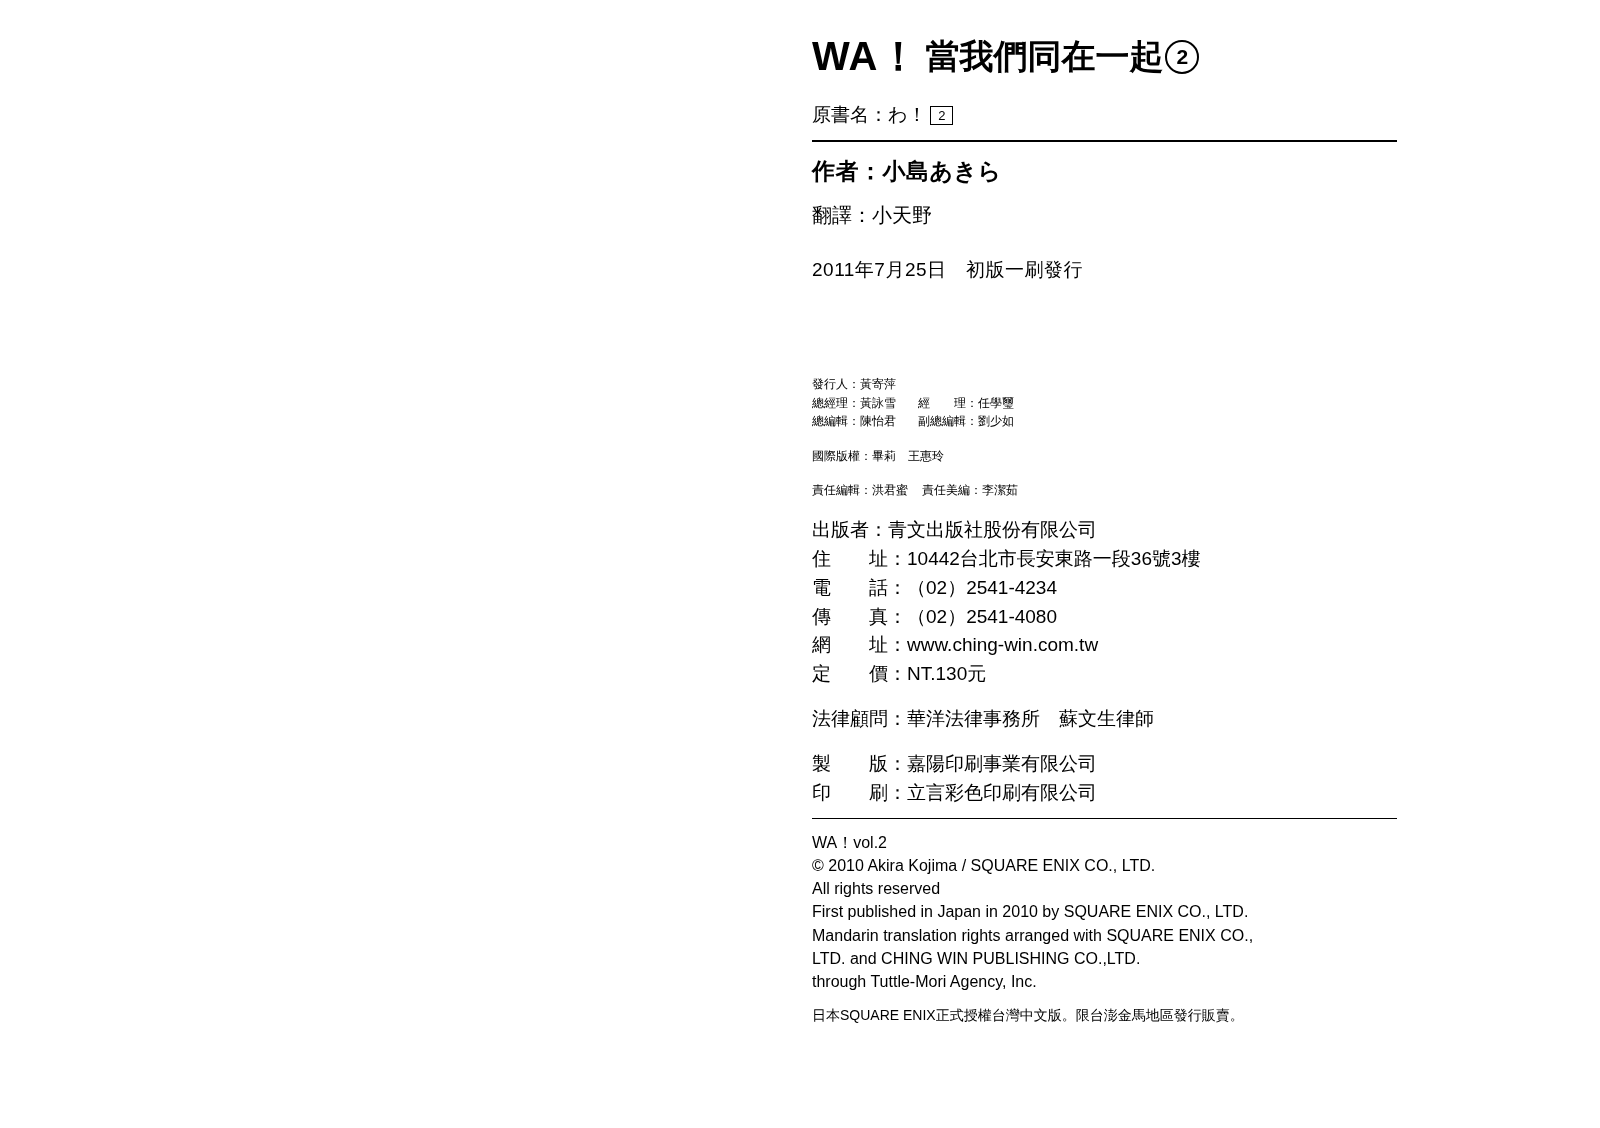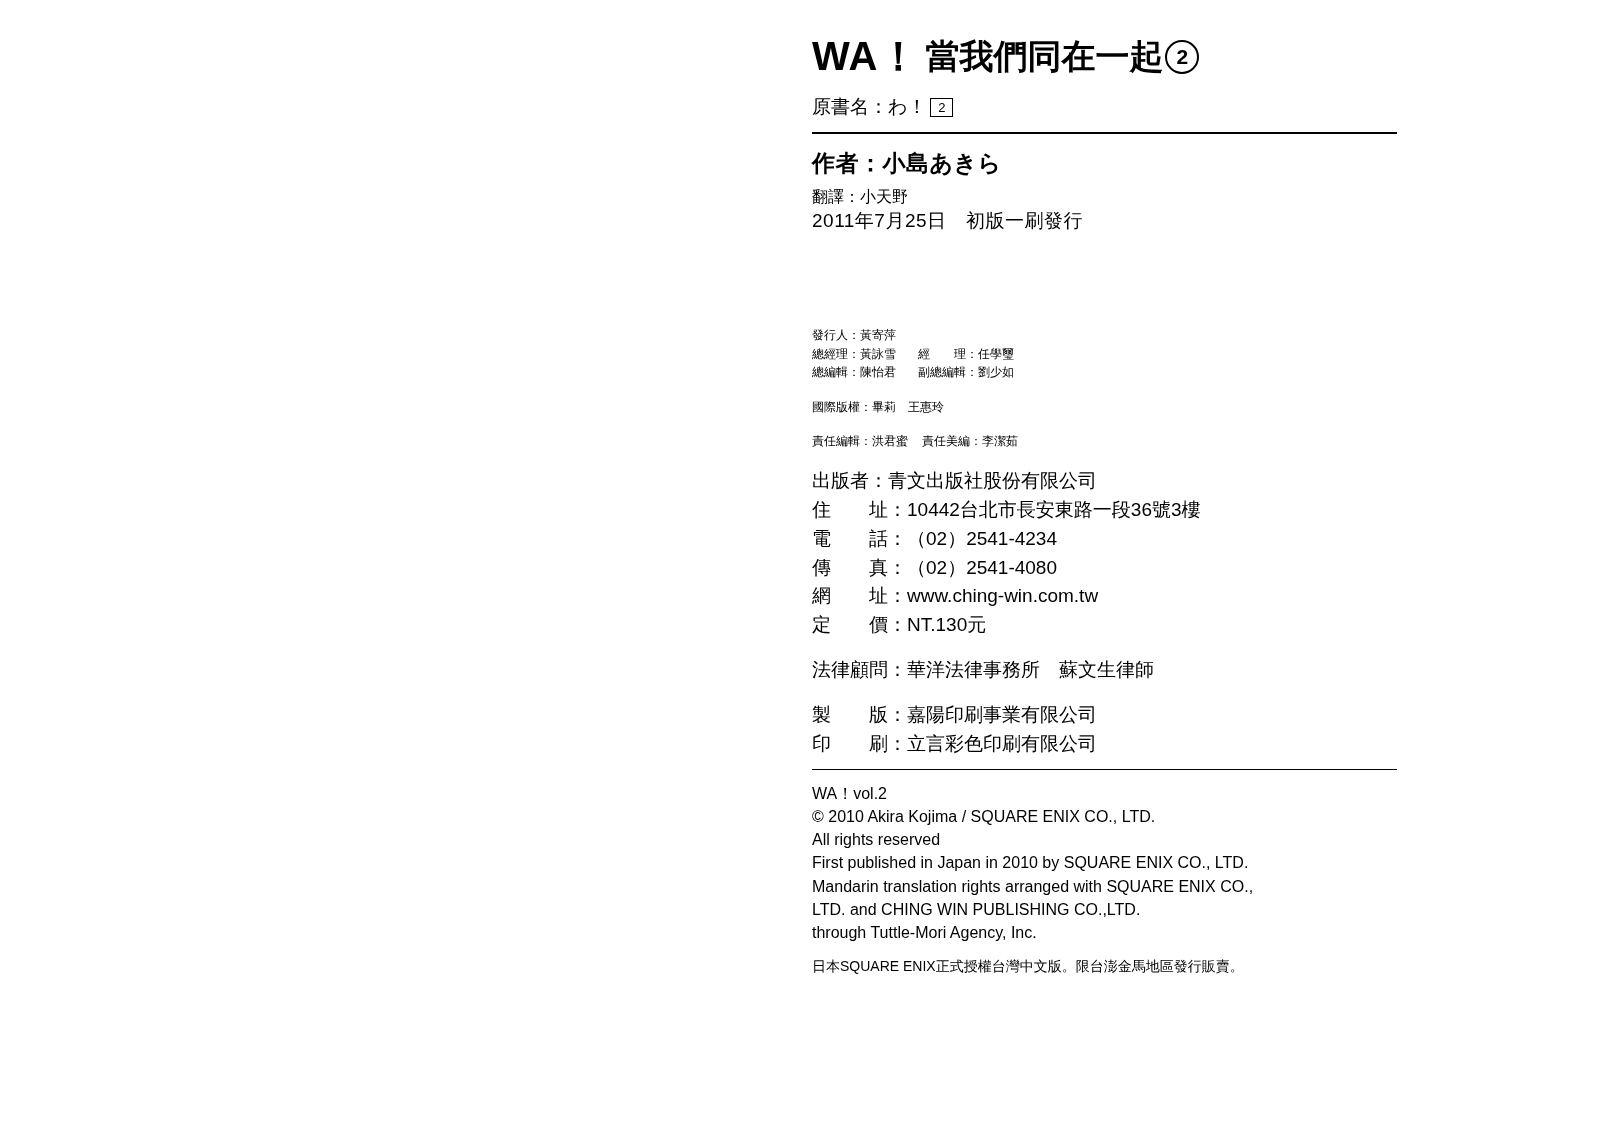--- a/index.html
+++ b/index.html
@@ -54,21 +54,21 @@
     width: 30px;
     height: 30px;
     border: 2px solid #000;
     border-radius: 50%;
     font-size: 21px;
     font-weight: bold;
     margin-left: 2px;
     line-height: 1;
   }
   .orig-row {
-    margin-top: 10px;
+    margin-top: 18px;
     font-size: 19px;
     display: flex;
     align-items: center;
     white-space: nowrap;
   }
   .orig-box {
     display: inline-flex;
     align-items: center;
     justify-content: center;
     min-width: 17px;
@@ -92,25 +92,26 @@
     width: 585px;
   }
 
   
   .author {
     font-size: 23px;
     font-weight: bold;
     letter-spacing: 0.5px;
   }
   .translator {
-    font-size: 16px;
-    margin-top: 8px;
+    font-size: 20px;
+    margin-top: 15px;
   }
   .pubdate {
     font-size: 19px;
+    margin-top: 28px;
     letter-spacing: 0.5px;
   }
   .gap-big { height: 92px; }
 
   .staff-block { font-size: 12px; line-height: 1.55; }
   .block-gap { height: 16px; }
   .sp3 { display: inline-block; width: 22px; }
   .sp2 { display: inline-block; width: 14px; }
 
   .pub-block { font-size: 19px; line-height: 1.52; }

